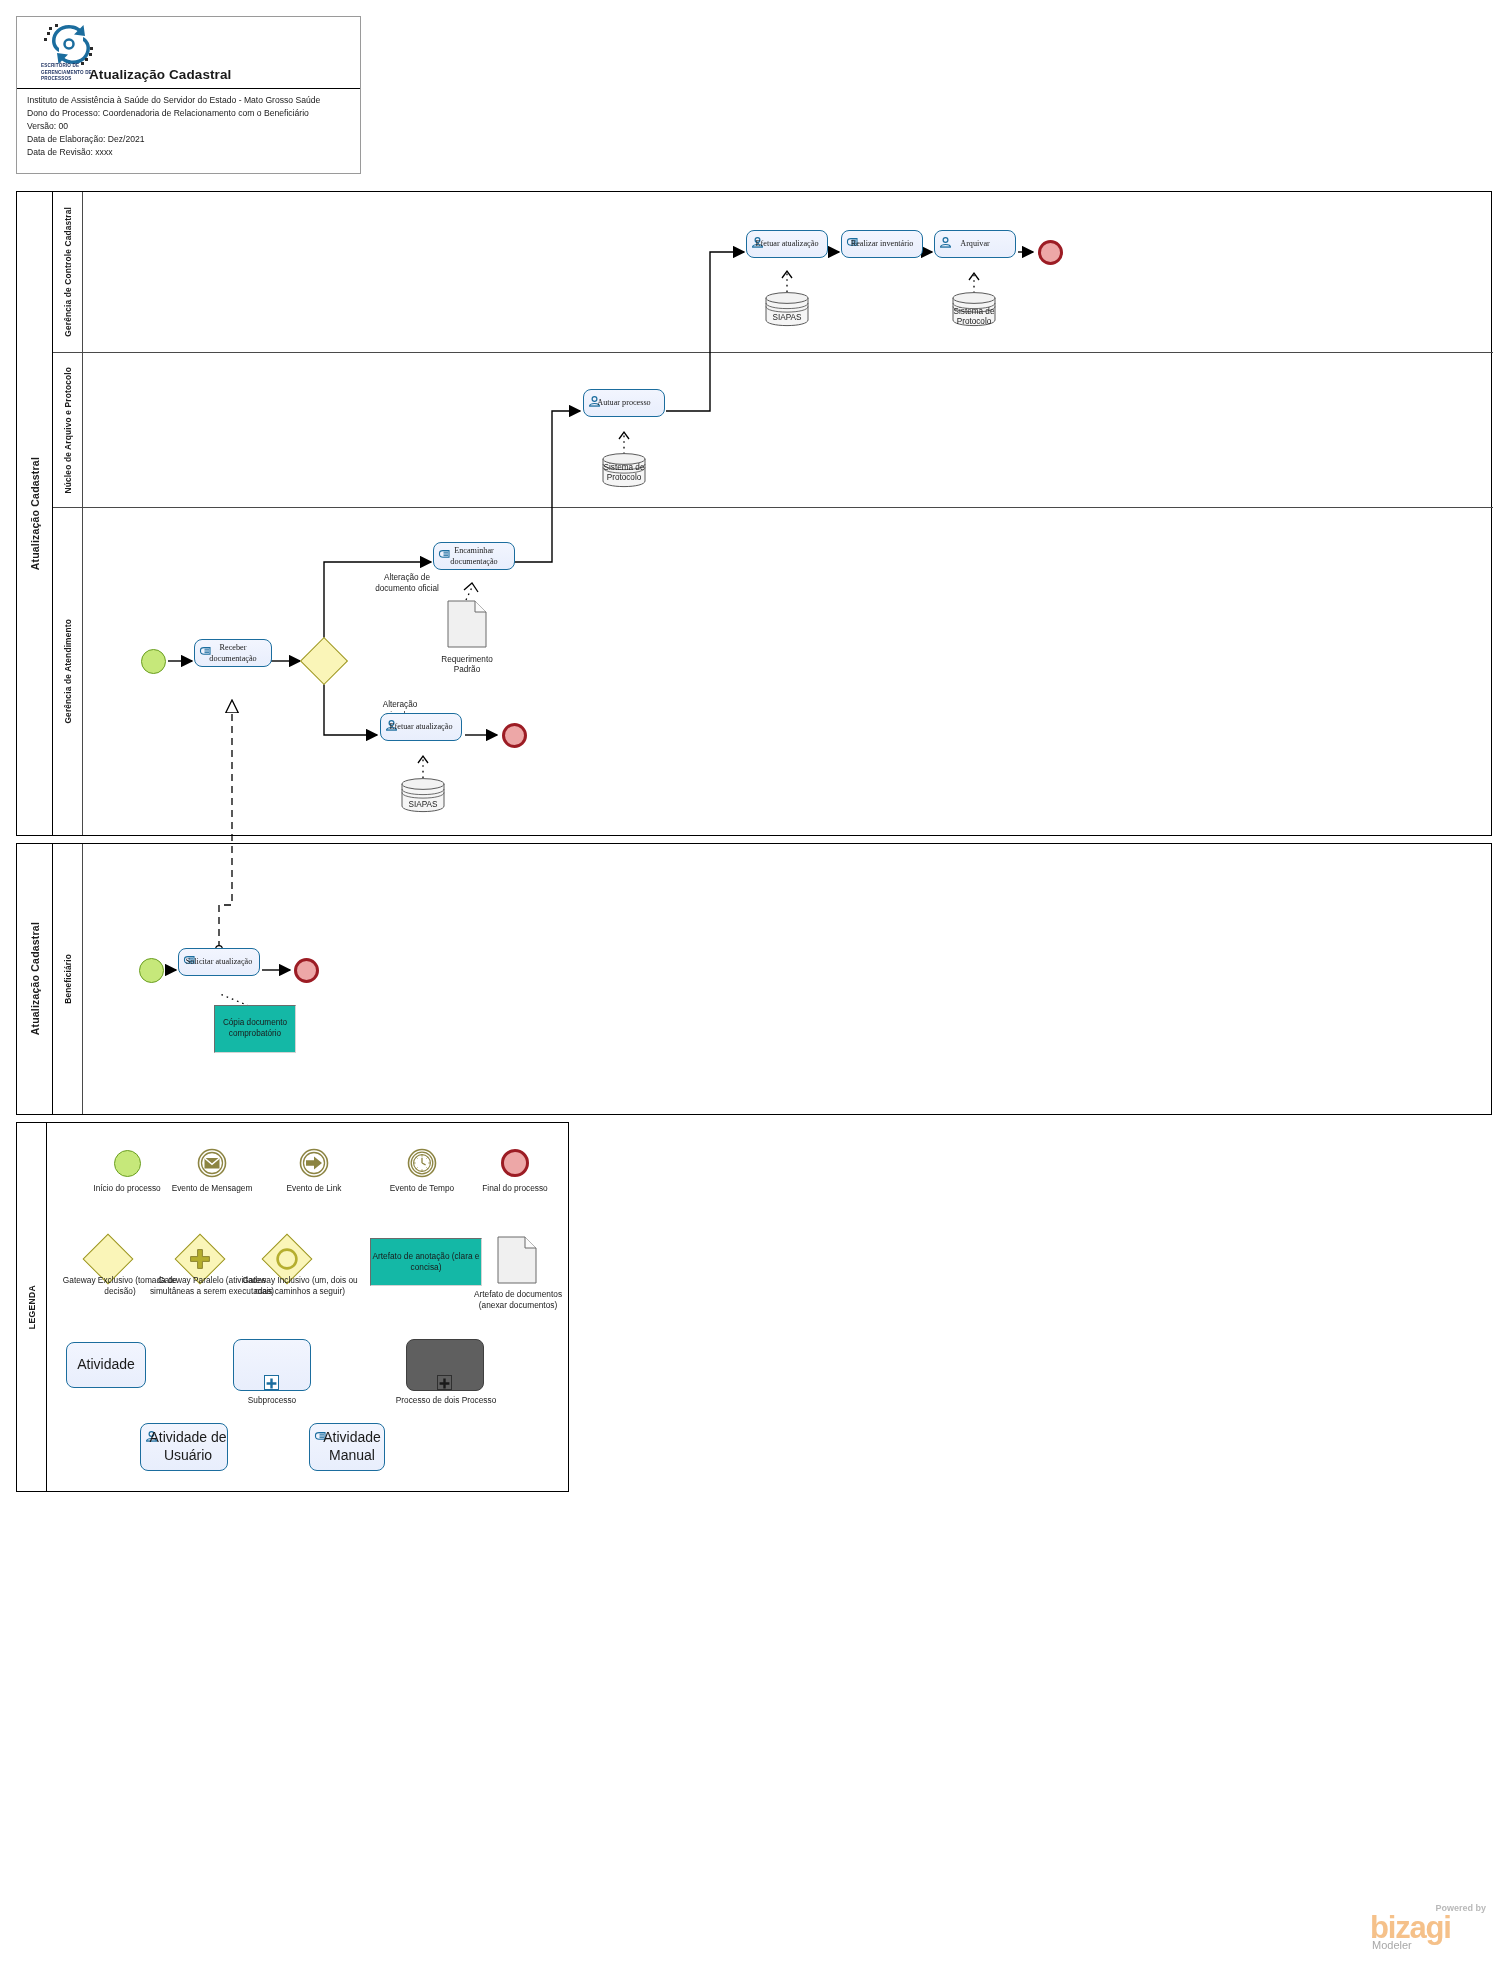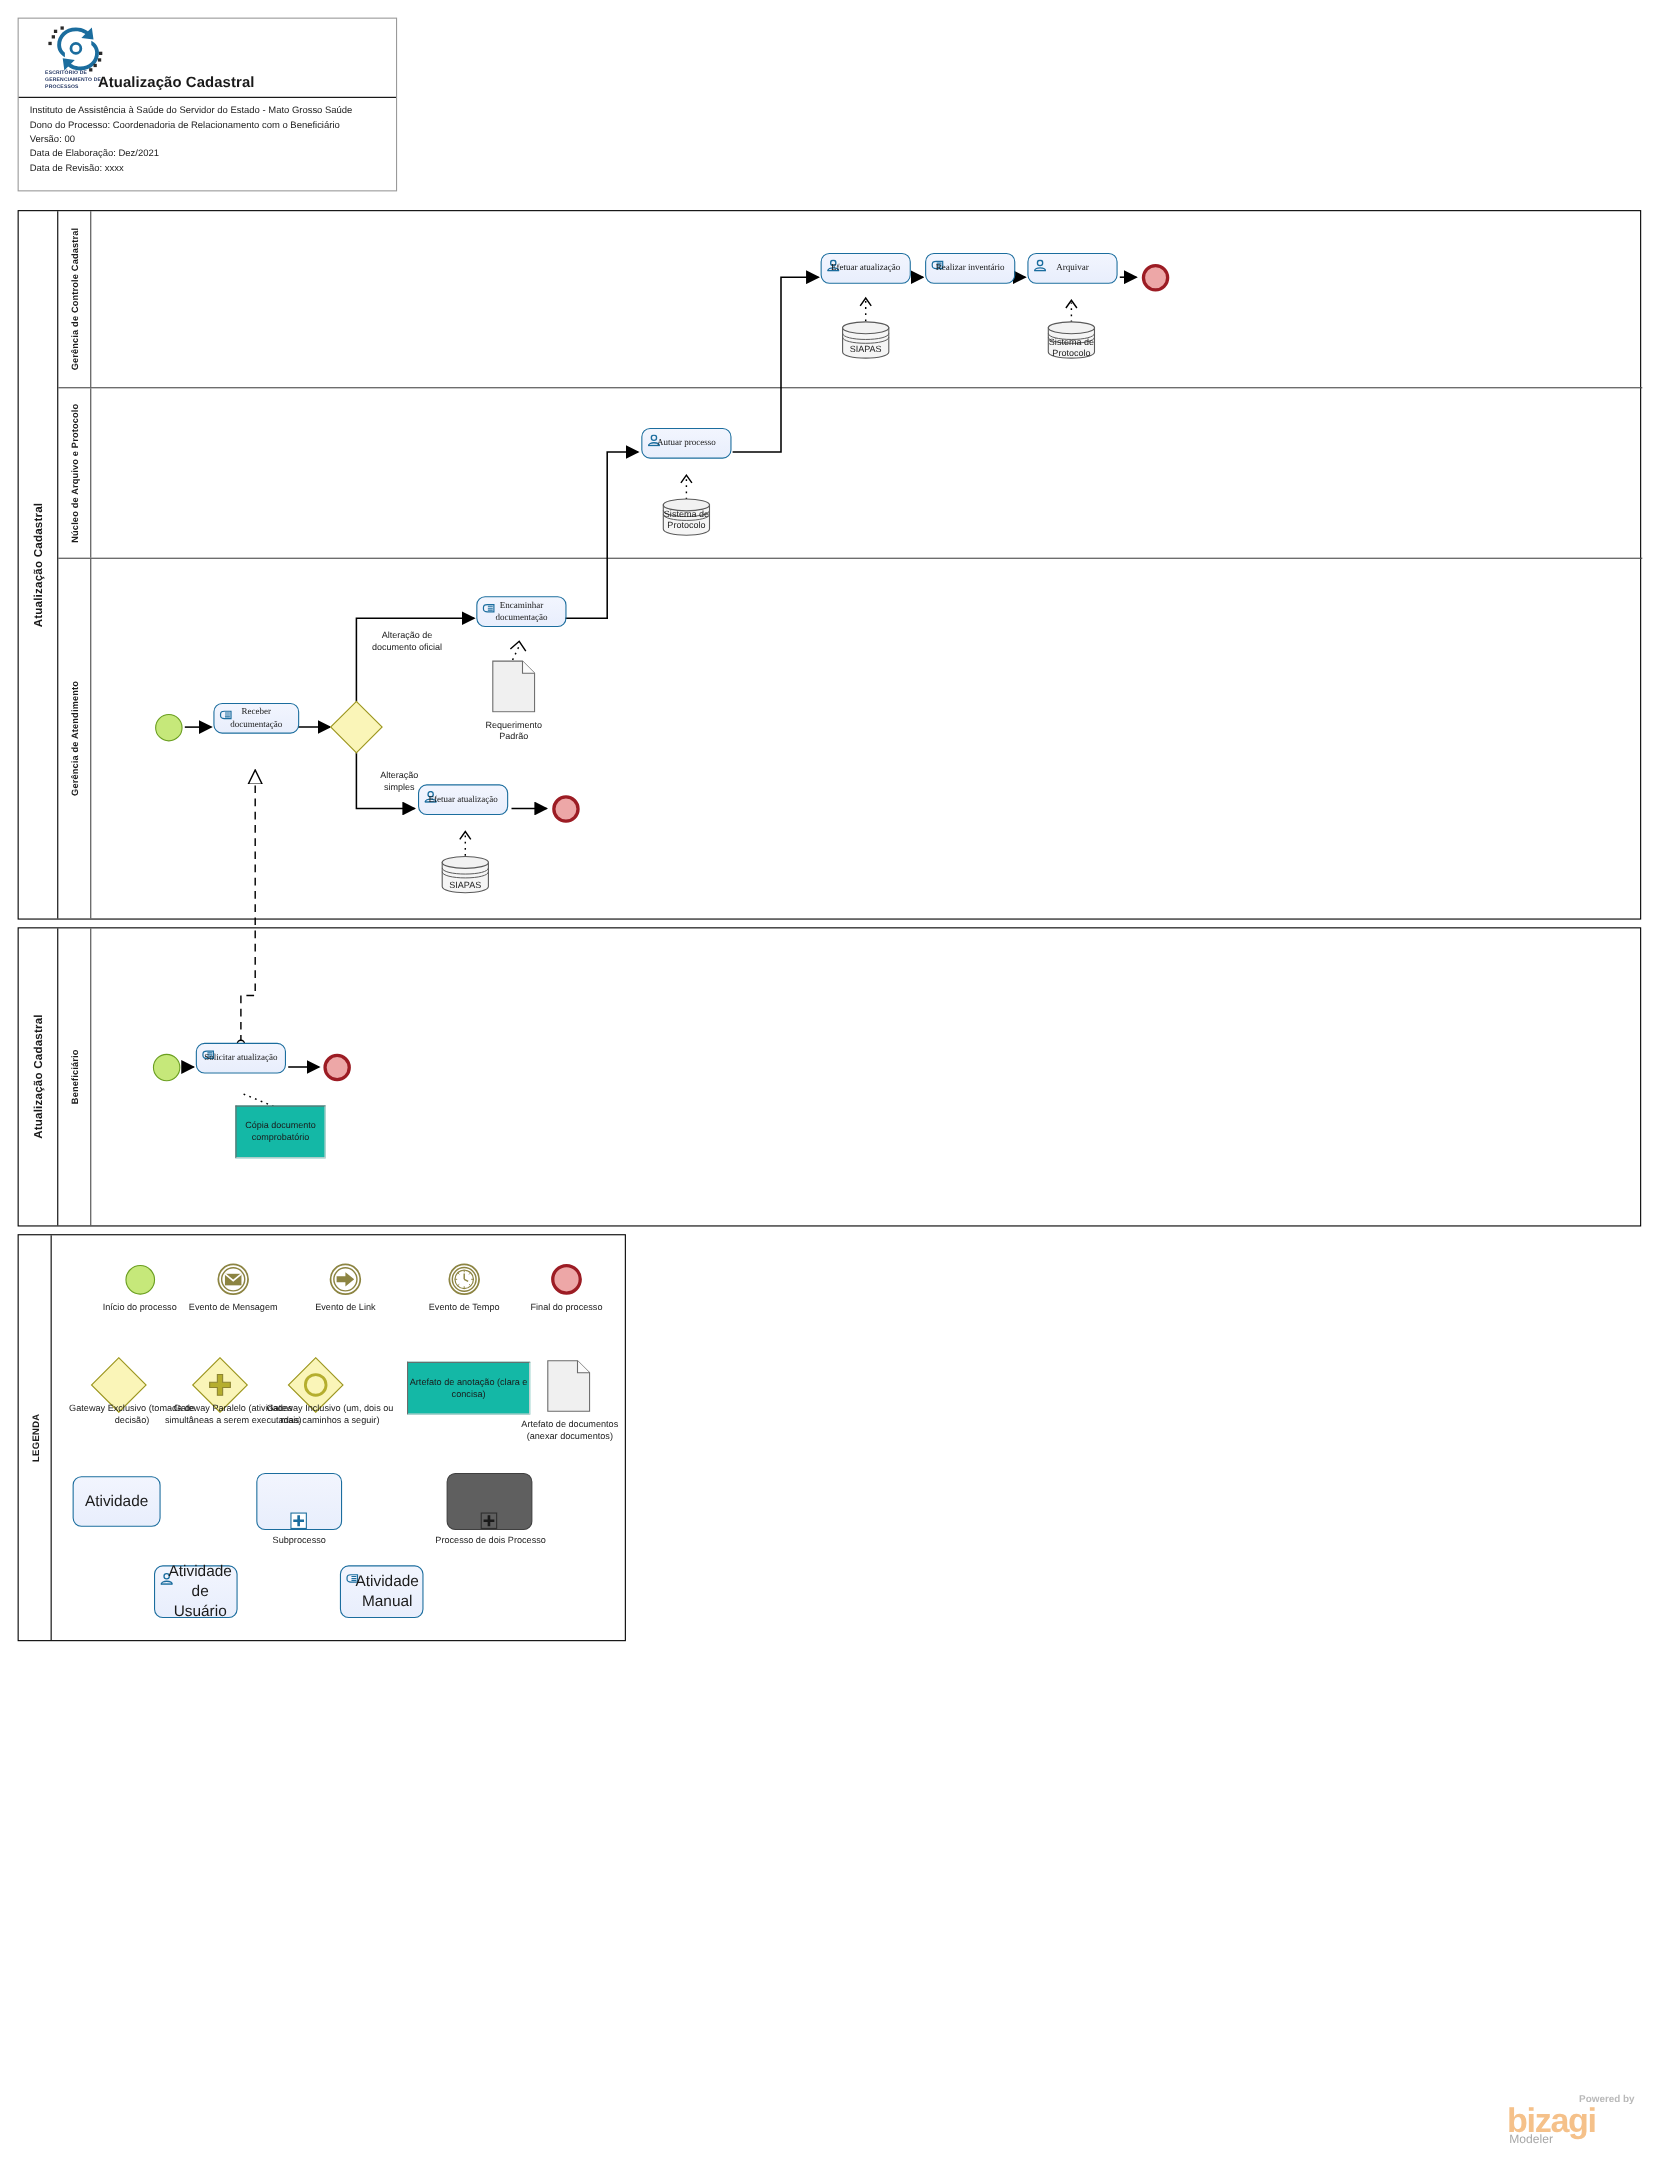--- a/index.html
+++ b/index.html
@@ -40,21 +40,21 @@
 
   .gw{position:absolute;width:34px;height:34px;background:#faf5b8;border:1.5px solid #9a9420;
       transform:rotate(45deg);box-sizing:border-box;}
 
   .ds{position:absolute;width:46px;height:36px;}
   .doc{position:absolute;width:40px;height:48px;}
   .ann{position:absolute;background:#14b8a6;border-left:1px solid #6b6b6b;border-top:1px solid #6b6b6b;
        border-right:1px solid #d3d3d3;border-bottom:1px solid #d3d3d3;box-sizing:border-box;}
 
   .cap{position:absolute;text-align:center;font-size:8.2px;line-height:1.25;color:#1a1a1a;}
-  .flowlbl{position:absolute;text-align:center;font-size:8.2px;line-height:1.3;color:#1a1a1a;}
+  .flowlbl{position:absolute;text-align:center;font-size:8.2px;line-height:1.3;color:#1a1a1a;margin-left:37px;}
 
   svg.ov{position:absolute;left:0;top:0;overflow:visible;pointer-events:none;}
 
   
   #legend{position:absolute;left:16px;top:1122px;width:553px;height:370px;border:1px solid #000;box-sizing:border-box;background:#fff;}
   #legend-label{position:absolute;left:0;top:0;width:30px;height:100%;border-right:1px solid #000;box-sizing:border-box;display:flex;align-items:center;justify-content:center;}
   #legend-label span{writing-mode:vertical-rl;transform:rotate(180deg);font-size:8.6px;font-weight:bold;letter-spacing:.3px;}
   .lg-cap{position:absolute;text-align:center;font-size:8.3px;line-height:1.3;color:#1a1a1a;}
   .olive-evt{position:absolute;width:30px;height:30px;}
   .lg-gw{position:absolute;width:36px;height:36px;background:#faf5b8;border:1.6px solid #9a9420;transform:rotate(45deg);box-sizing:border-box;}
@@ -437,21 +437,21 @@
   <div class="lg-cap" style="left:203px;top:272px;width:104px;">Subprocesso</div>
 
   <div class="lg-task" style="left:389px;top:216px;width:78px;height:52px;background:#5f5f5f;border-color:#3f3f3f;"></div>
   <div class="plusmk" style="left:420px;top:252px;background:#5f5f5f;border-color:#2f2f2f;">
     <svg width="13" height="13" viewBox="0 0 13 13">
         <path d="M5.3,1.6 L7.7,1.6 L7.7,5.3 L11.4,5.3 L11.4,7.7 L7.7,7.7 L7.7,11.4 L5.3,11.4 L5.3,7.7 L1.6,7.7 L1.6,5.3 L5.3,5.3 Z" fill="#1a1a1a"></path>
       </svg>
   </div>
   <div class="lg-cap" style="left:378px;top:272px;width:102px;">Processo de dois Processo</div>
 
-  <div class="lg-task" style="left:123px;top:300px;width:76px;height:48px;">
+  <div class="lg-task" style="left:123px;top:300px;width:88px;height:48px;">
     <span class="abs" style="left:4px;top:4px;width:13px;height:11px;">
       <svg width="13" height="11" viewBox="0 0 13 11">
           <circle cx="6.5" cy="3" r="2.4" fill="none" stroke="#1b6d9e" stroke-width="1.2"></circle>
           <path d="M1.6,10.2 C1.6,6.6 11.4,6.6 11.4,10.2" fill="none" stroke="#1b6d9e" stroke-width="1.2"></path>
           <rect x="1.2" y="9.4" width="10.6" height="1.3" fill="#1b6d9e"></rect>
         </svg>
     </span>
     <span class="lbl" style="padding-left:8px;">Atividade de Usuário</span>
   </div>
 

